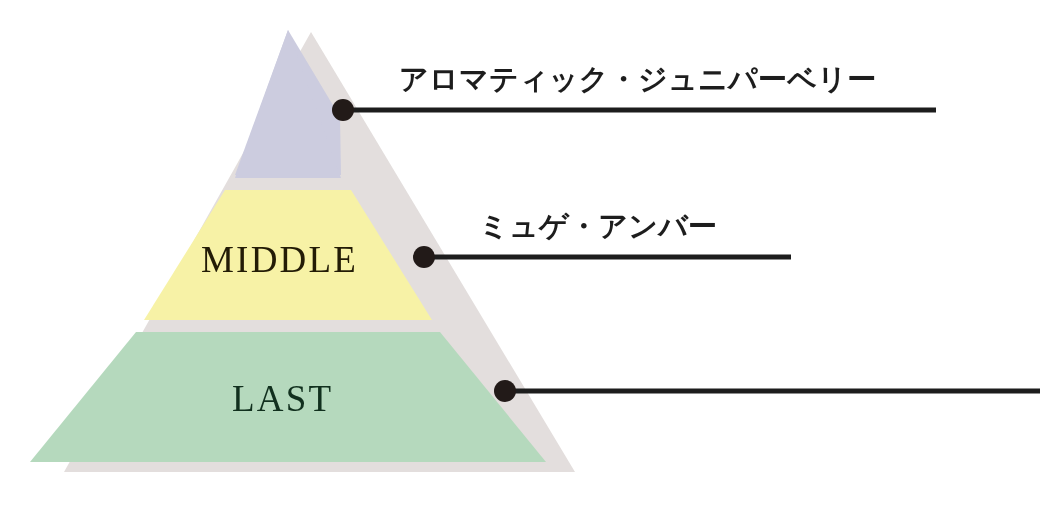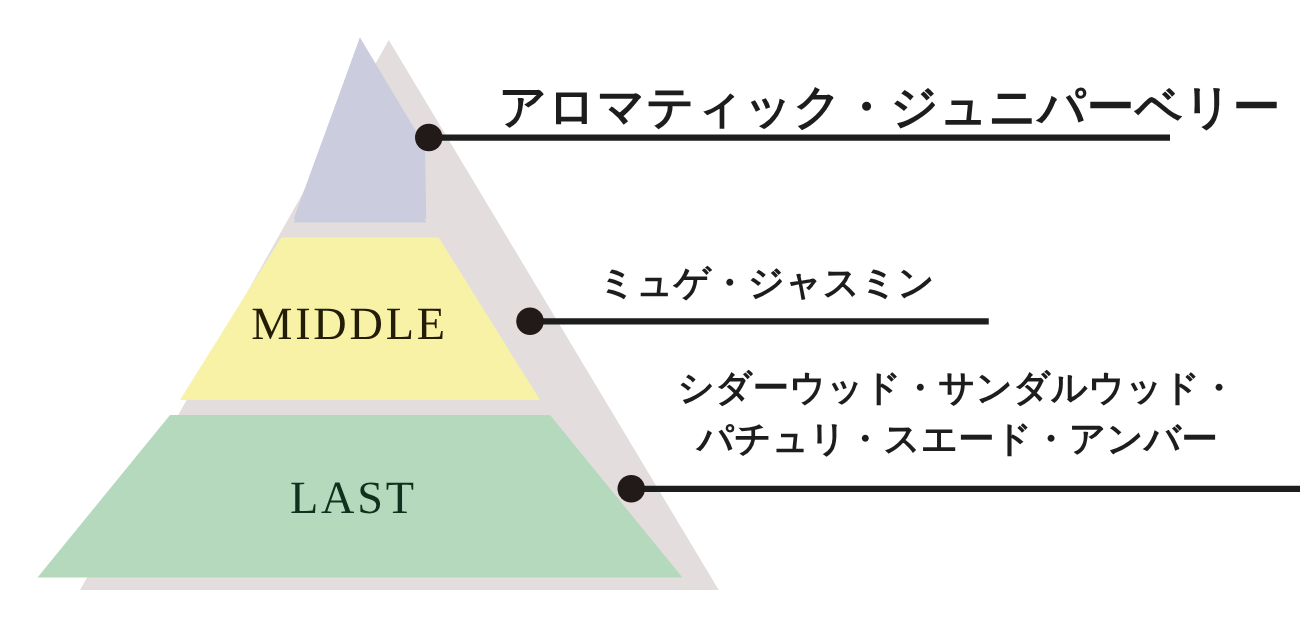--- a/index.html
+++ b/index.html
@@ -57,21 +57,21 @@
     position: absolute;
     font-family: "Liberation Sans", "DejaVu Sans", sans-serif;
     font-weight: 700;
     color: #1d1d1d;
     white-space: nowrap;
     letter-spacing: 0.01em;
   }
   #note-top {
     left: 399px;
     top: 60px;
-    font-size: 38px;
+    font-size: 29px;
   }
   #note-middle {
     left: 479px;
     top: 207px;
     font-size: 29px;
   }
   #note-last {
     left: 526px;
     top: 291px;
     font-size: 29px;
@@ -114,20 +114,16 @@
     </g>
   </svg>
 
 
   <div class="tier-label" id="label-middle" style="color: rgb(35, 28, 6);">MIDDLE</div>
 
   <div class="tier-label" id="label-last" style="color: rgb(17, 48, 30);">LAST</div>
 
   <div class="note" id="note-top">アロマティック・ジュニパーベリー</div>
 
-  <div class="note" id="note-middle">ミュゲ・ジャスミン</div>
+  <div class="note" id="note-middle">ミュゲ・アンバー</div>
 
-  <div class="note" id="note-last">
-    <span>シダーウッド・サンダルウッド・</span>
-    <span>パチュリ・スエード・アンバー</span>
-  </div>
 
 </div>
 
 </body></html>

